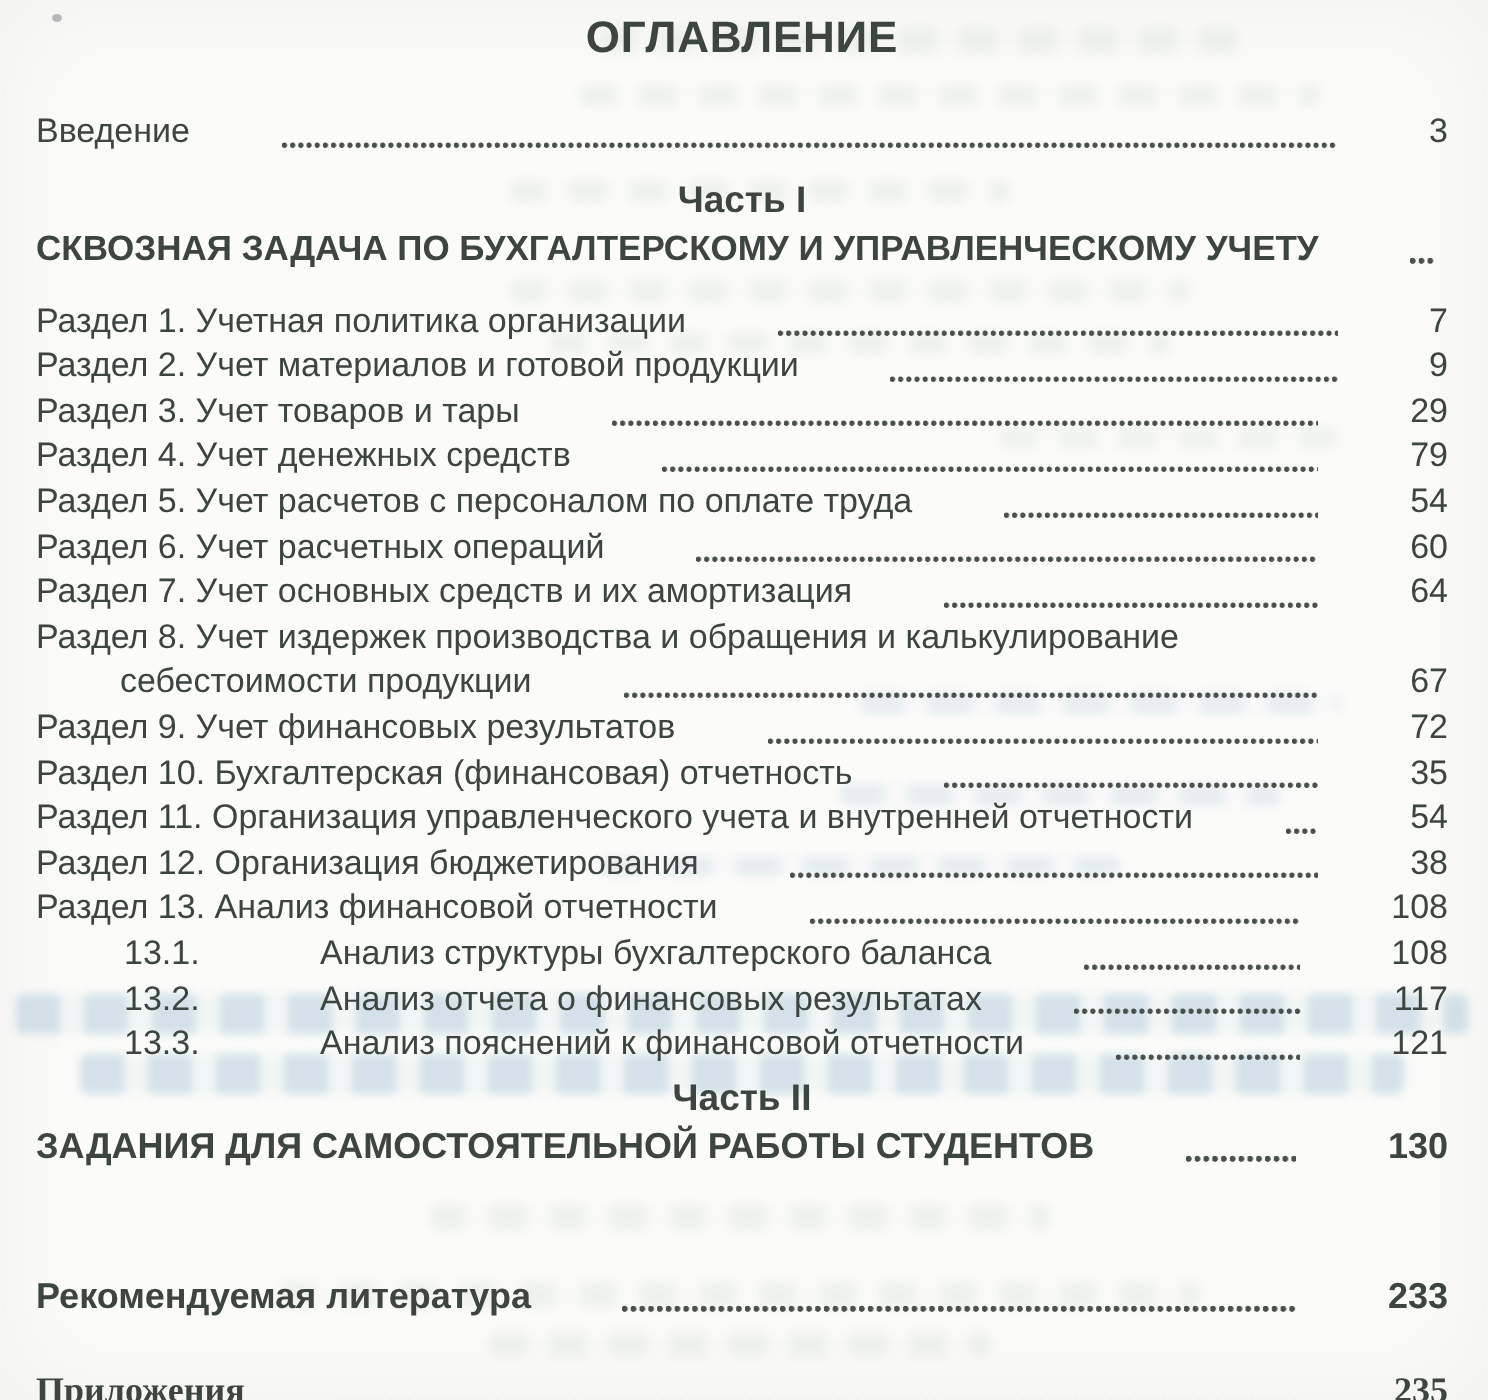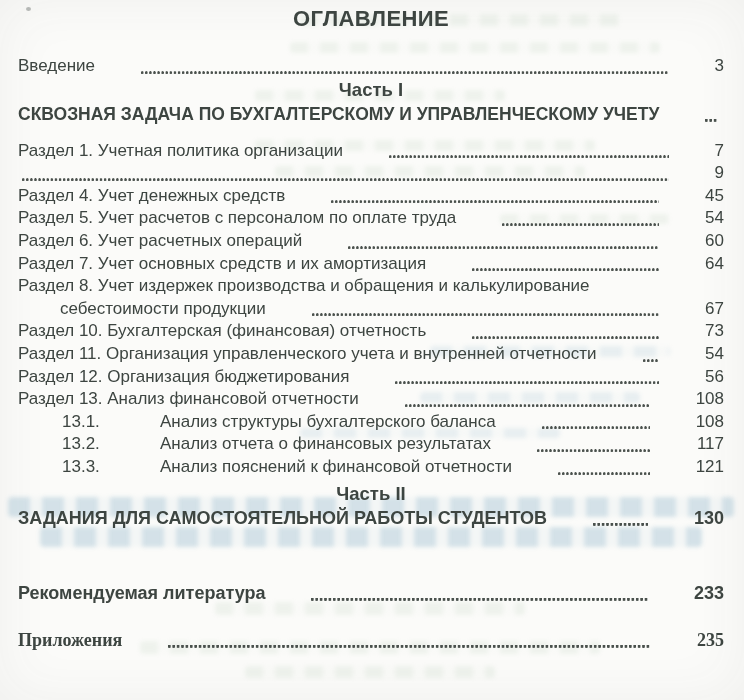--- a/index.html
+++ b/index.html
@@ -41,21 +41,21 @@
   .part-heading { text-align: center; font-weight: 700; font-size: 18.5px; line-height: 24px; }
   .bold-row { font-weight: 700; font-size: 17.5px; line-height: 24px; }
   .bold-row .leader {
     background-image: radial-gradient(circle at 1.3px 5.4px, var(--dots, #4a514d) 1.3px, transparent 1.7px);
     background-size: 4.4px 7px;
   }
   .part2-row { font-size: 18px; }
   .extra-row { font-size: 18px; }
 
   .intro-row { margin-top: 23px; }
-  .ph1 { }
+  .ph1 { margin-top: 10px; }
   .sections { margin-top: 14px; }
   .sub-row { padding-left: 44px; }
   .sub-num { flex: 0 0 56px; white-space: nowrap; }
   .wrap2 { padding-left: 42px; }
   .ph2 { margin-top: 3px; }
   .extra1 { margin-top: 51px; }
   .extra2 { margin-top: 23px; font-family: Liberation Serif, serif; }
 
   
   .art { position: absolute; z-index: 1; filter: blur(2.2px); border-radius: 4px; }
@@ -106,29 +106,35 @@
 
     <div class="sections">
 
       <div class="row">
         <span class="lbl">Раздел 1. Учетная политика организации</span>
         <span class="leader"></span>
         <span class="pg">7</span>
       </div>
 
       <div class="row">
+        <span class="lbl">Раздел 2. Учет материалов и готовой продукции</span>
         <span class="leader"></span>
         <span class="pg">9</span>
       </div>
 
+      <div class="row">
+        <span class="lbl">Раздел 3. Учет товаров и тары</span>
+        <span class="leader"></span>
+        <span class="pg">29</span>
+      </div>
 
       <div class="row">
         <span class="lbl">Раздел 4. Учет денежных средств</span>
         <span class="leader"></span>
-        <span class="pg">45</span>
+        <span class="pg">79</span>
       </div>
 
       <div class="row">
         <span class="lbl">Раздел 5. Учет расчетов с персоналом по оплате труда</span>
         <span class="leader"></span>
         <span class="pg">54</span>
       </div>
 
       <div class="row">
         <span class="lbl">Раздел 6. Учет расчетных операций</span>
@@ -144,37 +150,42 @@
 
       <div class="row">
         <span class="lbl">Раздел 8. Учет издержек производства и обращения и калькулирование</span>
       </div>
       <div class="row wrap2">
         <span class="lbl">себестоимости продукции</span>
         <span class="leader"></span>
         <span class="pg">67</span>
       </div>
 
+      <div class="row">
+        <span class="lbl">Раздел 9. Учет финансовых результатов</span>
+        <span class="leader"></span>
+        <span class="pg">72</span>
+      </div>
 
       <div class="row">
         <span class="lbl">Раздел 10. Бухгалтерская (финансовая) отчетность</span>
         <span class="leader"></span>
-        <span class="pg">73</span>
+        <span class="pg">35</span>
       </div>
 
       <div class="row">
         <span class="lbl">Раздел 11. Организация управленческого учета и внутренней отчетности</span>
         <span class="leader"></span>
         <span class="pg">54</span>
       </div>
 
       <div class="row">
         <span class="lbl">Раздел 12. Организация бюджетирования</span>
         <span class="leader"></span>
-        <span class="pg">56</span>
+        <span class="pg">38</span>
       </div>
 
       <div class="row">
         <span class="lbl">Раздел 13. Анализ финансовой отчетности</span>
         <span class="leader"></span>
         <span class="pg">108</span>
       </div>
 
       <div class="row sub-row">
         <span class="sub-num">13.1.</span>

